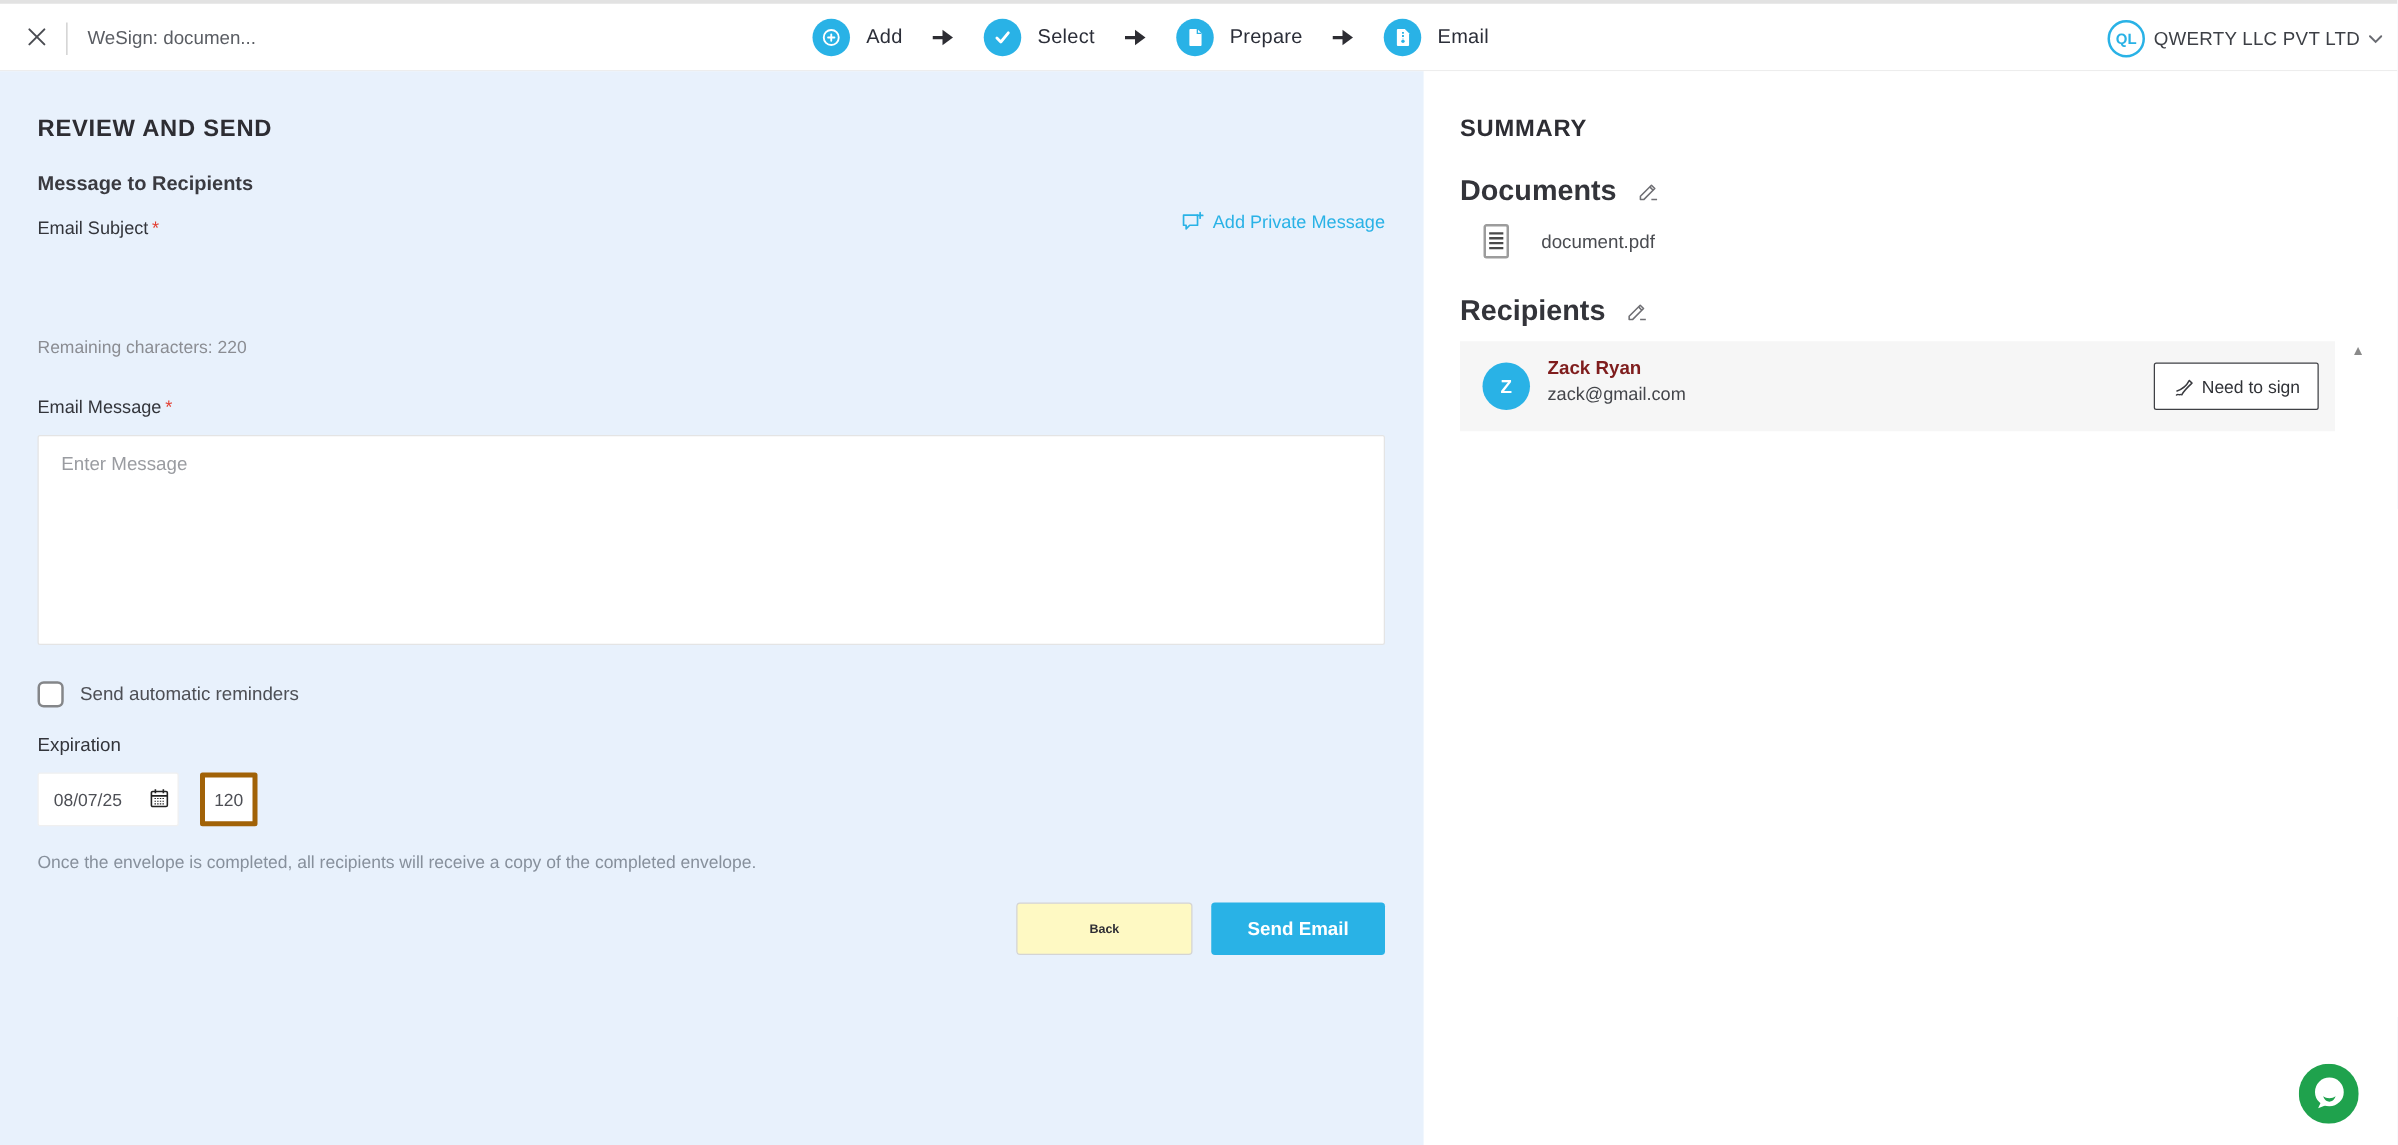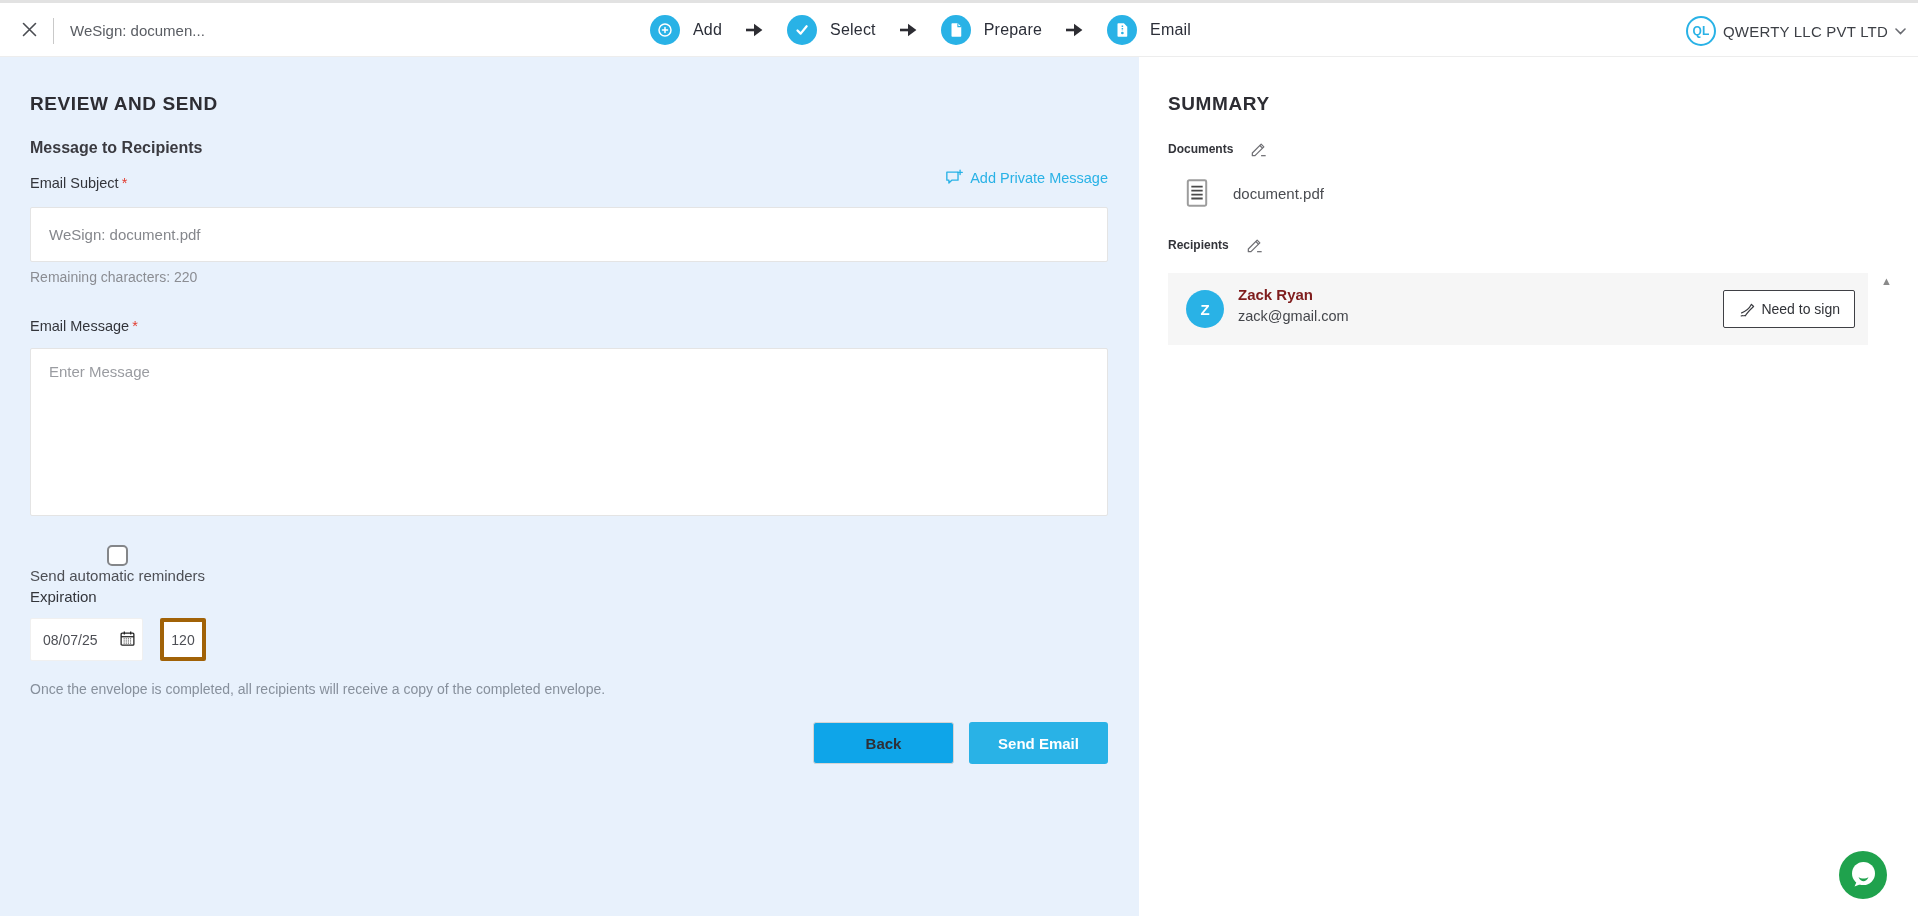--- a/index.html
+++ b/index.html
@@ -43,46 +43,46 @@
                  color:#29b2e6; font-size:14.5px; cursor:pointer; }
   .subject-input { position:absolute; left:30px; top:150px; width:1078px; height:55px; background:#fff;
                    border:1px solid #e4e4e4; border-radius:2px; padding:0 18px; font-size:15px;
                    color:#85878c; font-family:inherit; }
   .remaining { position:absolute; left:30px; top:212px; font-size:14px; color:#8b8d93; }
   .message-label { position:absolute; left:30px; top:261px; }
   .message-area { position:absolute; left:30px; top:291px; width:1078px; height:168px; background:#fff;
                   border:1px solid #e4e4e4; border-radius:2px; padding:14px 18px; font-size:15px;
                   color:#55575c; resize:none; font-family:inherit; }
   .message-area::placeholder { color:#9a9ca1; }
-  .reminders-row { position:absolute; left:30px; top:488px; display:flex; align-items:center; gap:1px;flex-direction:column; }
+  .reminders-row { position:absolute; left:30px; top:488px; display:flex; align-items:center; gap:13px; }
   .checkbox { width:21px; height:21px; border:2px solid #848689; border-radius:5px; background:#fff;
               cursor:pointer; }
   .reminders-label { font-size:15px; color:#4d4f55; cursor:pointer; }
   .expiration-label { position:absolute; left:30px; top:531px; font-size:15px; color:#33353b; }
   .date-wrap { position:absolute; left:30px; top:561px; width:113px; height:43px; }
   .date-input { width:100%; height:100%; background:#fff; border:1px solid #f0f0f0; border-radius:2px;
                 padding:0 30px 0 12px; font-size:14px; color:#4d4f55; font-family:inherit; }
   .calendar-btn { position:absolute; right:7px; top:12px; background:none; border:none; cursor:pointer;
                   padding:0; line-height:0; }
   .days-input { position:absolute; left:160px; top:561px; width:46px; height:43px; background:#fff;
                 border:4px solid #a16207; border-radius:2px; text-align:center; font-size:14px;
                 color:#4d4f55; font-family:inherit; }
   .note { position:absolute; left:30px; top:624px; font-size:14px; color:#87909c; }
-  .back-btn { position:absolute; left:813px; top:665px; width:141px; height:42px; background:#0ea5e9;
-              border:1px solid #d4d4d4; border-radius:3px; font-size:15px; font-weight:700;
+  .back-btn { position:absolute; left:813px; top:665px; width:141px; height:42px; background:#fef9c3;
+              border:1px solid #d4d4d4; border-radius:3px; font-size:10px; font-weight:700;
               color:#2f2f35; cursor:pointer; font-family:inherit; }
   .send-btn { position:absolute; left:969px; top:665px; width:139px; height:42px; background:#29b2e6;
               border:none; border-radius:3px; font-size:15px; font-weight:700; color:#fff;
               cursor:pointer; font-family:inherit; }
 
   
   .summary-title { position:absolute; left:29px; top:36px; font-size:19px; font-weight:700;
                    color:#2d2d33; letter-spacing:.6px; }
   .group-head { position:absolute; display:flex; align-items:center; gap:16px; }
-  .group-head .group-title { font-size:12px; font-weight:700; color:#33343a; }
+  .group-head .group-title { font-size:23px; font-weight:700; color:#33343a; }
   .docs-head { left:29px; top:82px; }
   .doc-row { position:absolute; left:41px; top:119px; display:flex; align-items:center; gap:19px;
              cursor:pointer;text-align:center; }
   .doc-name { font-size:15px; color:#4a4c51; }
   .recips-head { left:29px; top:178px; }
   .recipient-card { position:absolute; left:29px; top:216px; width:700px; height:72px; background:#f6f6f6; }
   .recip-avatar { position:absolute; left:18px; top:17px; width:38px; height:38px; border-radius:50%;
                   background:#29b2e6; color:#fff; font-size:15px; font-weight:700;
                   display:flex; align-items:center; justify-content:center; }
   .recip-name { position:absolute; left:70px; top:13px; font-size:15px; font-weight:700; color:#7f1d1d; }
@@ -187,21 +187,20 @@
     </div>
 
     <div class="private-msg">
       <svg width="18" height="17" viewBox="0 0 20 19">
         <path d="M2 3.5h12.5v9H7.5l-3.2 3.2v-3.2H2z" fill="none" stroke="#29b2e6" stroke-width="1.5" stroke-linejoin="round"></path>
         <path d="M16.8 1.2v5M14.3 3.7h5" stroke="#29b2e6" stroke-width="1.5" stroke-linecap="round"></path>
       </svg>
       <span>Add Private Message</span>
     </div>
 
-    <input class="subject-input" type="text" value="WeSign: document.pdf" style="">
 
     <div class="remaining">Remaining characters: 220</div>
 
     <div class="field-label message-label">
       <span>Email Message</span><span class="required">*</span>
     </div>
 
     <textarea class="message-area" placeholder="Enter Message" style=""></textarea>
 
     <div class="reminders-row">

